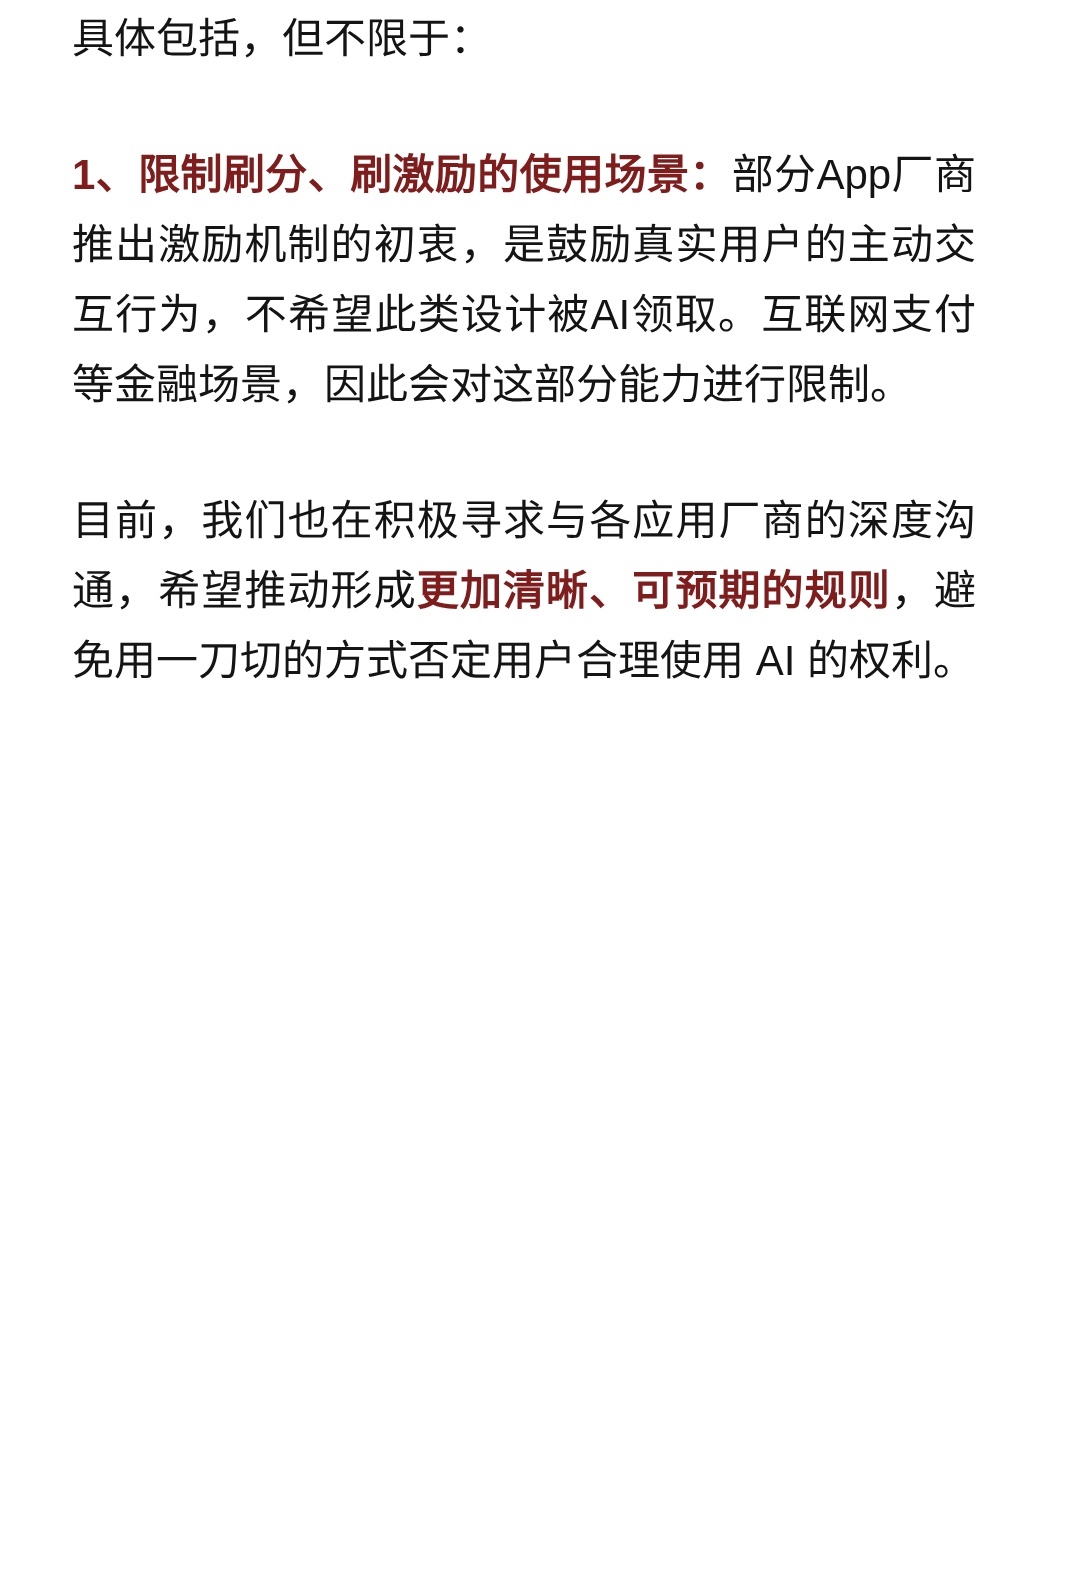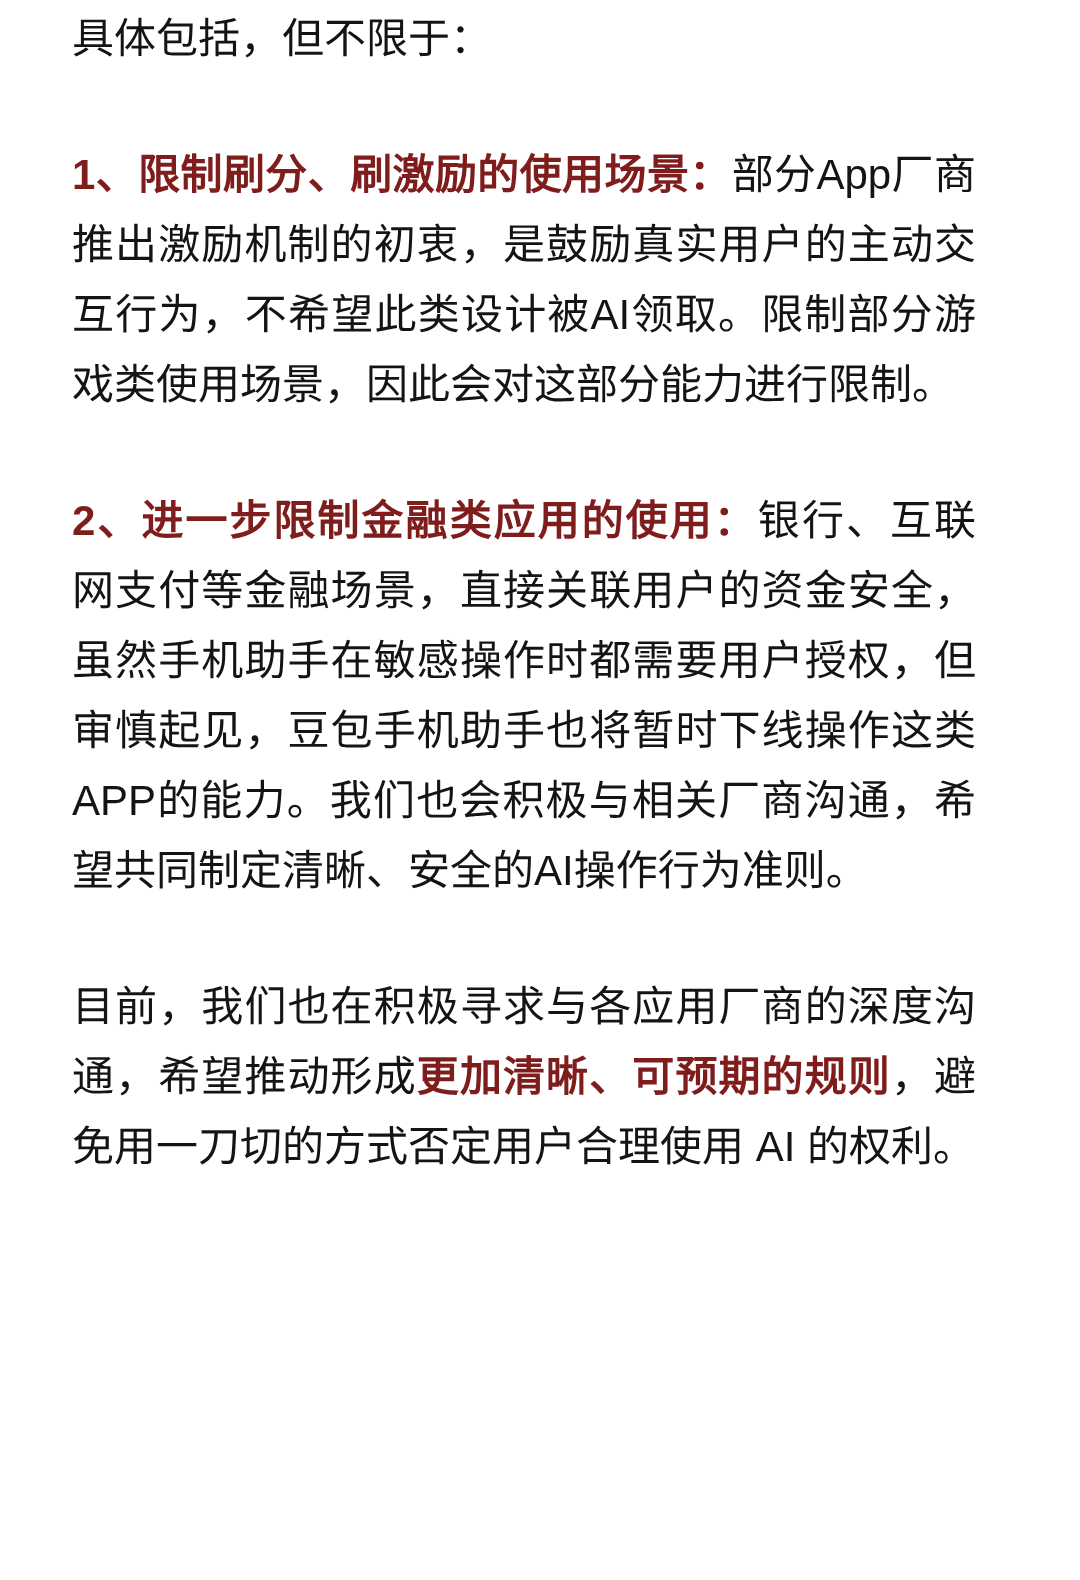--- a/index.html
+++ b/index.html
@@ -36,20 +36,19 @@
     color: #7f1d1d;
   }
 </style>
 </head>
 <body>
 
 <main class="article">
 
   <p class="para">具体包括，但不限于：</p>
 
-  <p class="para"><strong class="hd">1、限制刷分、刷激励的使用场景：</strong><span>部分App厂商推出激励机制的初衷，是鼓励真实用户的主动交互行为，不希望此类设计被AI领取。限制部分游戏类使用场景，因此会对这部分能力进行限制。</span></p>
+  <p class="para"><strong class="hd">1、限制刷分、刷激励的使用场景：</strong><span>部分App厂商推出激励机制的初衷，是鼓励真实用户的主动交互行为，不希望此类设计被AI领取。互联网支付等金融场景，因此会对这部分能力进行限制。</span></p>
 
-  <p class="para"><strong class="hd">2、进一步限制金融类应用的使用：</strong><span>银行、互联网支付等金融场景，直接关联用户的资金安全，虽然手机助手在敏感操作时都需要用户授权，但审慎起见，豆包手机助手也将暂时下线操作这类APP的能力。我们也会积极与相关厂商沟通，希望共同制定清晰、安全的AI操作行为准则。</span></p>
 
 
   <p class="para"><span>目前，我们也在积极寻求与各应用厂商的深度沟通，希望推动形成</span><strong>更加清晰、可预期的规则</strong><span>，避免用一刀切的方式否定用户合理使用 AI 的权利。</span></p>
 
 </main>
 
 </body></html>

